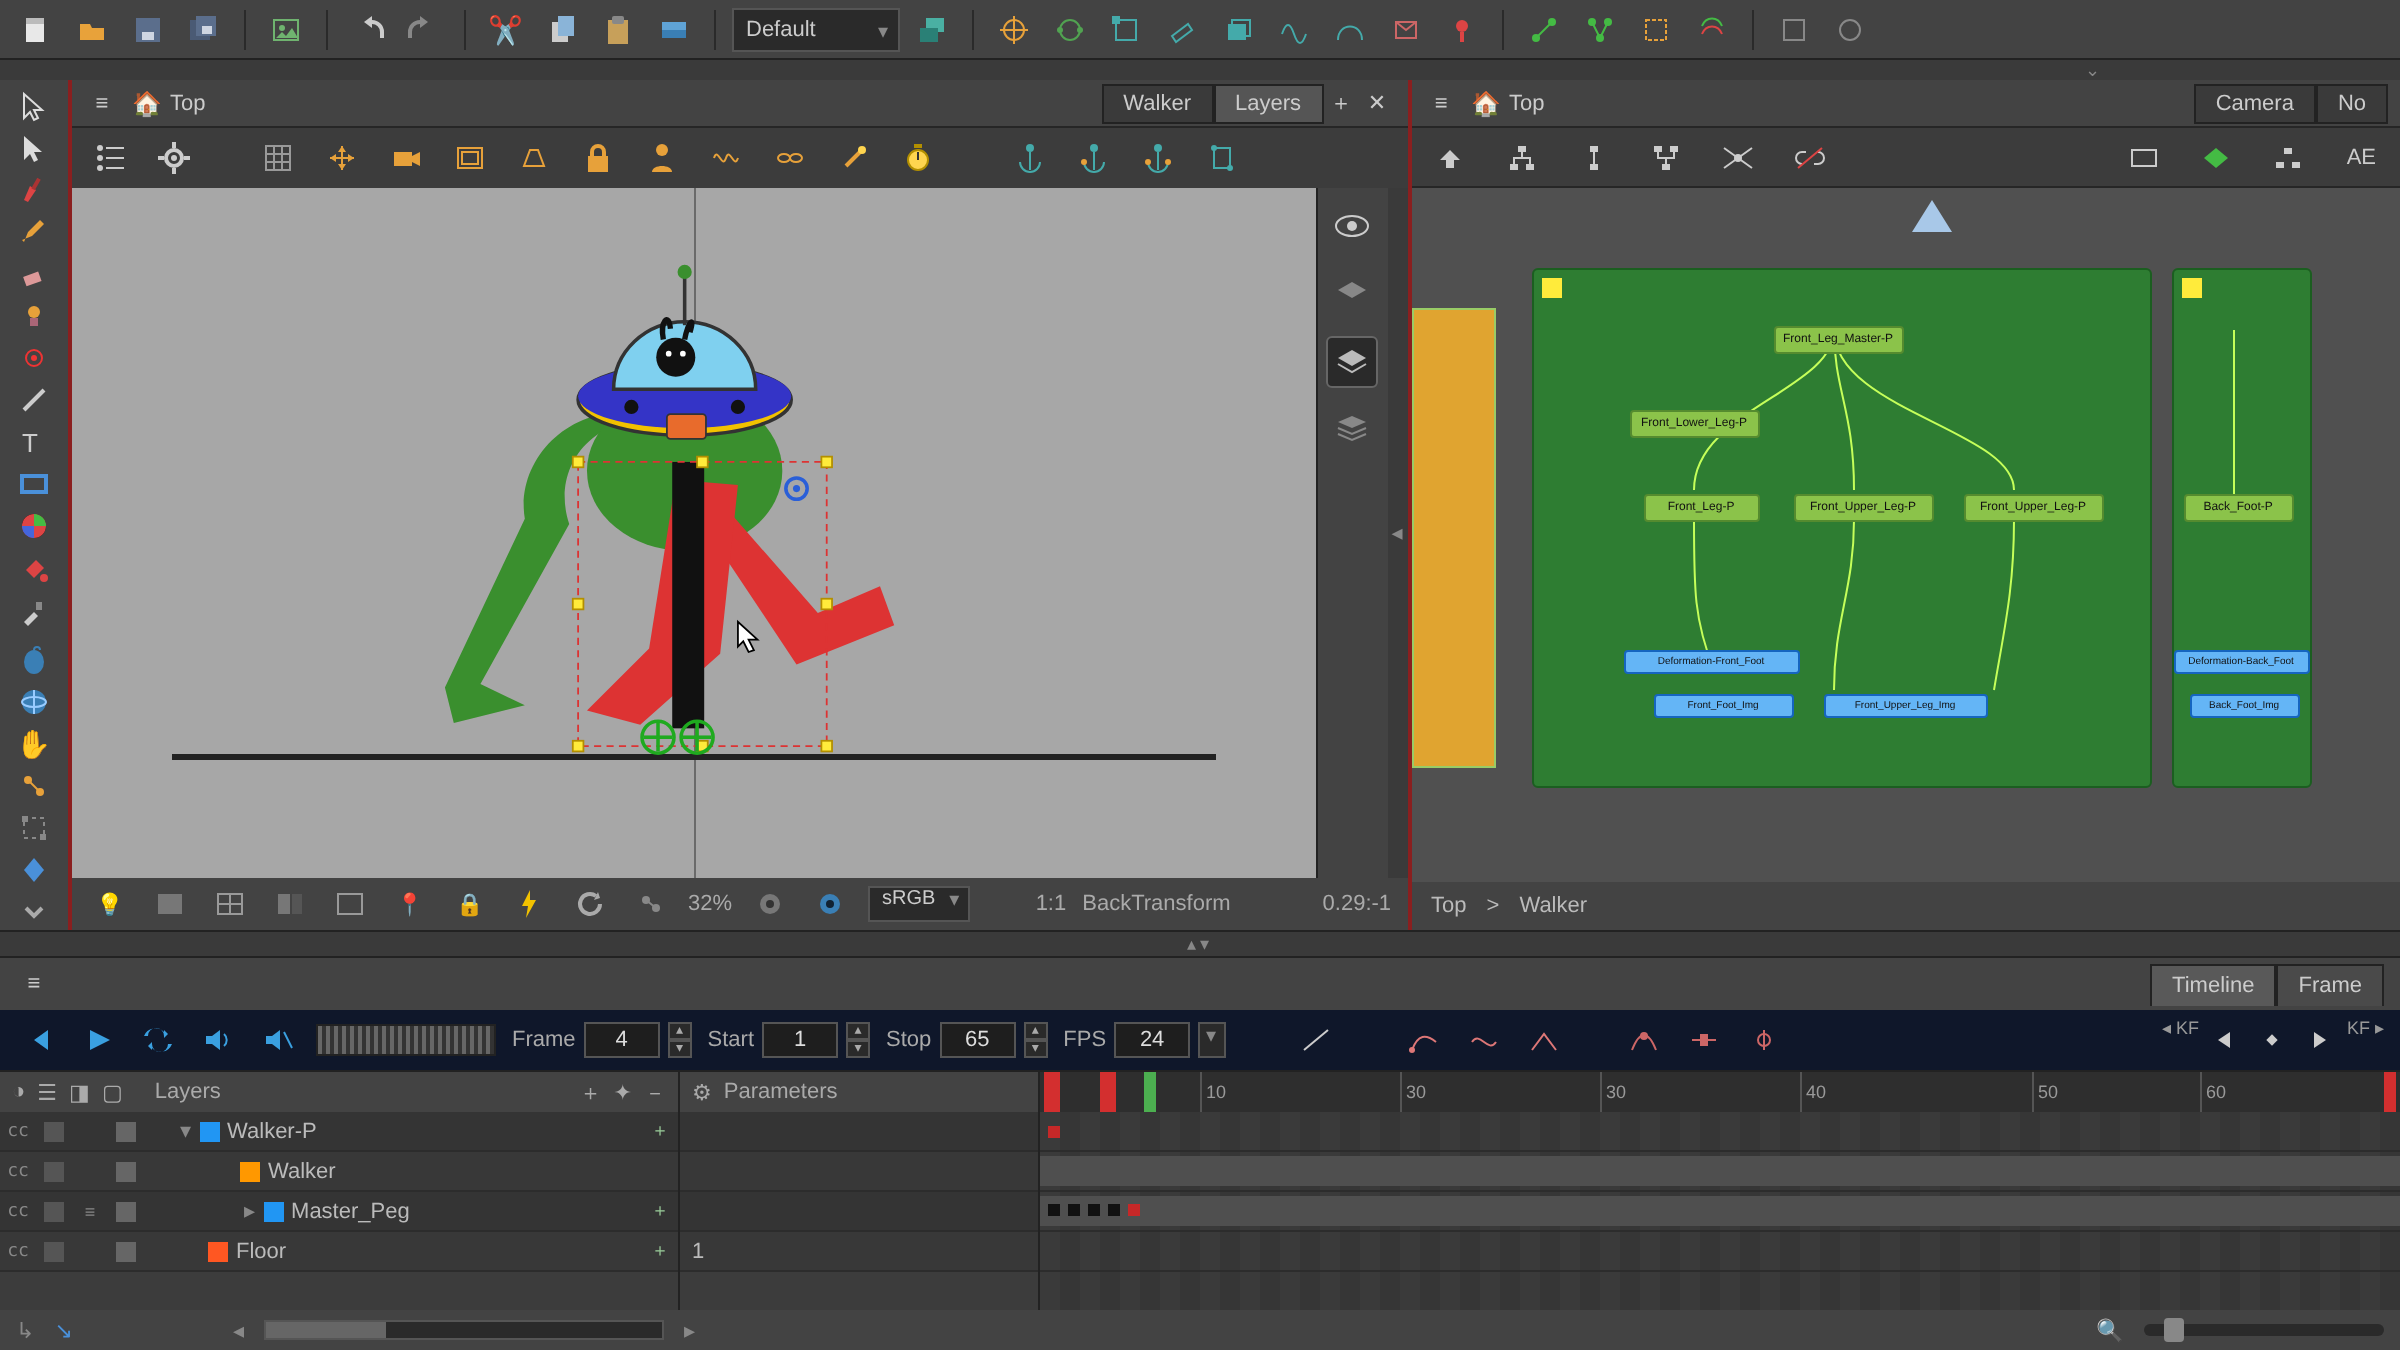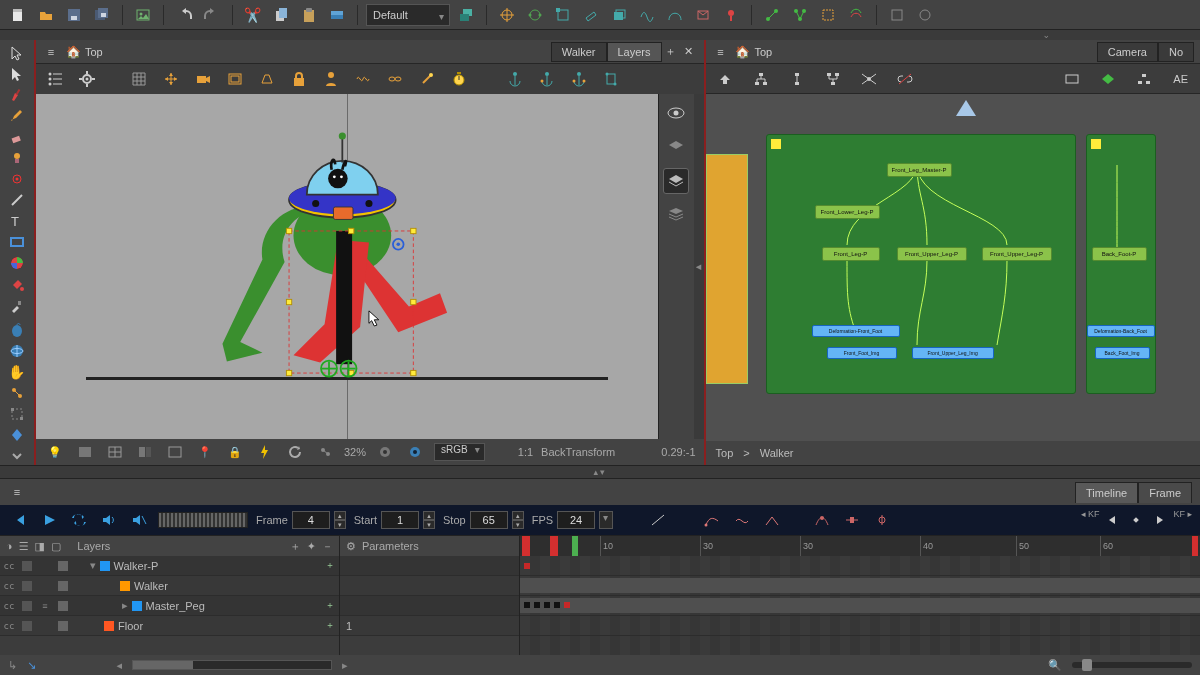--- a/index.html
+++ b/index.html
@@ -1118,21 +1118,21 @@
 
       <div class="tracks-col">
         <div class="ruler">
           <div class="ph" style="left:2px"></div>
           <div class="ph" style="left:30px"></div>
           <div class="ph2" style="left:52px"></div>
           <div id="ruler-ticks">
               <div class="tick" style="left: 80px;">10</div>
               <div class="tick" style="left: 180px;">30</div>
               <div class="tick" style="left: 280px;">30</div>
-              <div class="tick" style="left: 400px;">40</div>
+              <div class="tick" style="left: 380px;">40</div>
               <div class="tick" style="left: 496px;">50</div>
               <div class="tick" style="left: 580px;">60</div>
             </div>
           <div class="ph" style="right:2px;width:6px"></div>
         </div>
         <div class="tracks">
           <div class="track-row">
               <div style="position:absolute;left:4px;top:7px;width:6px;height:6px;background:#c62828"></div>
             </div>
           <div class="track-row">

